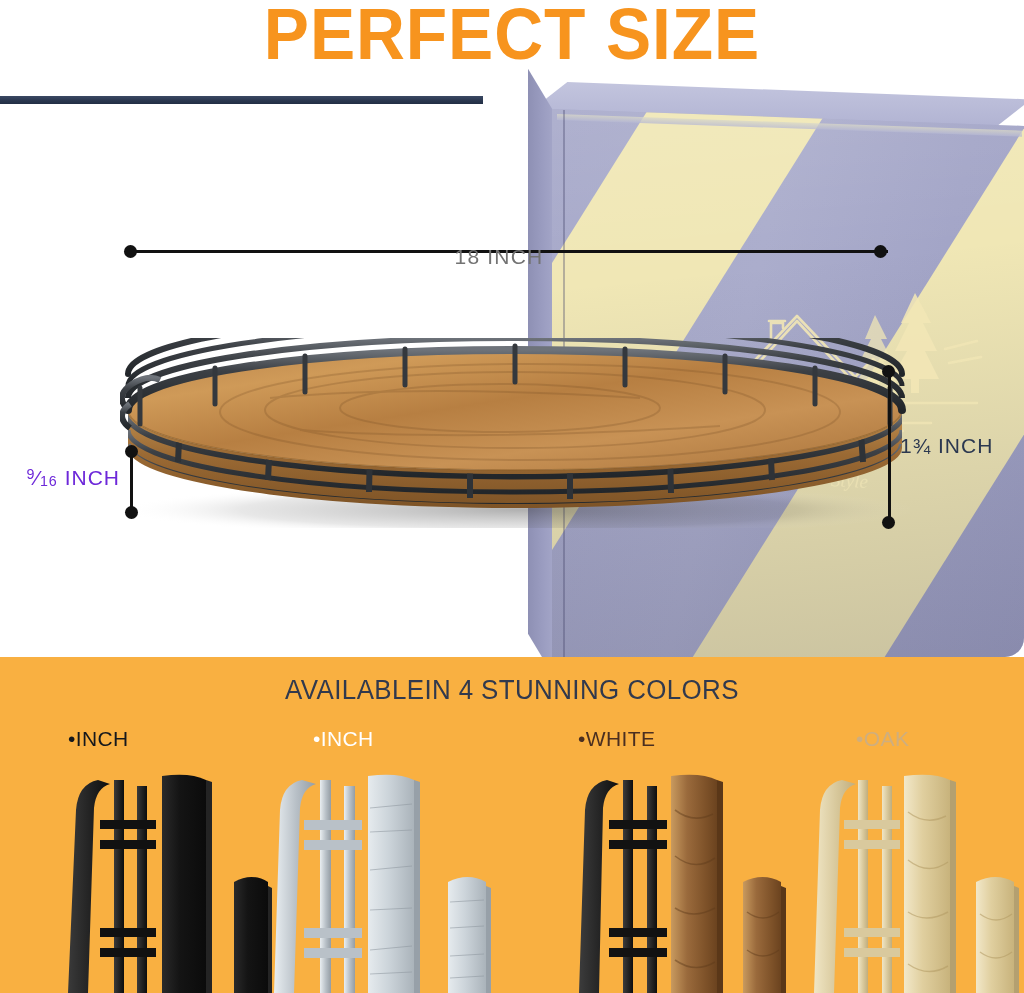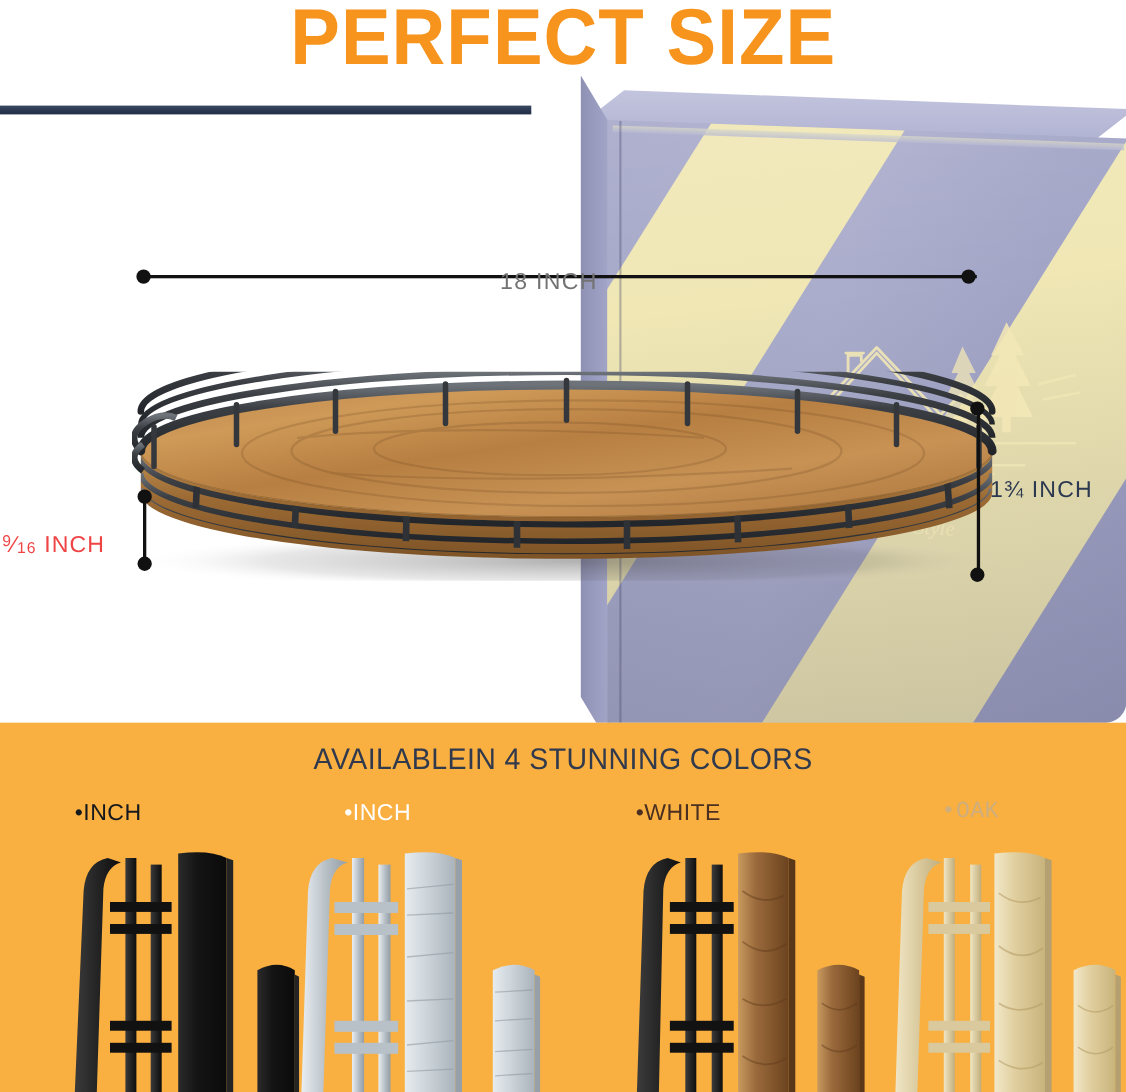--- a/index.html
+++ b/index.html
@@ -99,22 +99,22 @@
   #dim-18-dot-r{ left:874px; top:245px; }
   #dim-18-label{
     position:absolute; left:407px; top:213px; width:184px; text-align:center;
     font-size:21px; letter-spacing:1.2px; color:#737373;margin-top:32px;
   }
 
   #dim-h-line{ left:130px; top:451px; width:3px; height:62px; }
   #dim-h-dot-t{ left:125px; top:445px; }
   #dim-h-dot-b{ left:125px; top:506px; }
   #dim-h-label{
-    position:absolute; left:2px; top:484px; width:118px; 
-    font-size:21px; letter-spacing:1px; color:#ef4444; white-space:nowrap;
+    position:absolute; left:2px; top:466px; width:118px; text-align:right;
+    font-size:21px; letter-spacing:1px; color:#6d28d9; white-space:nowrap;
   }
   .frac{ display:inline-block; font-size:21px; position:relative; top:0; }
   .frac sup{ font-size:.68em; vertical-align:.42em; }
   .frac sub{ font-size:.68em; vertical-align:-.08em; }
 
   #dim-v-line{ left:888px; top:371px; width:3px; height:152px; }
   #dim-v-dot-t{ left:882px; top:365px; }
   #dim-v-dot-b{ left:882px; top:516px; }
   #dim-v-label{
     position:absolute; left:900px; top:434px;
@@ -132,21 +132,21 @@
     transform:scaleX(.96); transform-origin:50% 50%;
     white-space:nowrap;
   }
   .color-label{
     position:absolute; top:70px;
     font-size:21px; letter-spacing:.4px; white-space:nowrap;
   }
   #label-black { left:68px;  color:#15181c; }
   #label-white { left:313px; color:#ffffff; }
   #label-walnut{ left:578px; color:#4b2f20; }
-  #label-oak   { left:856px; color:#cfae7e;font-family:Liberation Mono, monospace; }
+  #label-oak   { left:856px; color:#cfae7e; }
 
   .swatch{ position:absolute; top:103px; height:233px; }
   #swatch-black { left:22px;  width:250px; }
   #swatch-white { left:272px; width:258px; }
   #swatch-walnut{ left:545px; width:250px; }
   #swatch-oak   { left:808px; width:216px; }
 </style>
 </head>
 <body>
 

